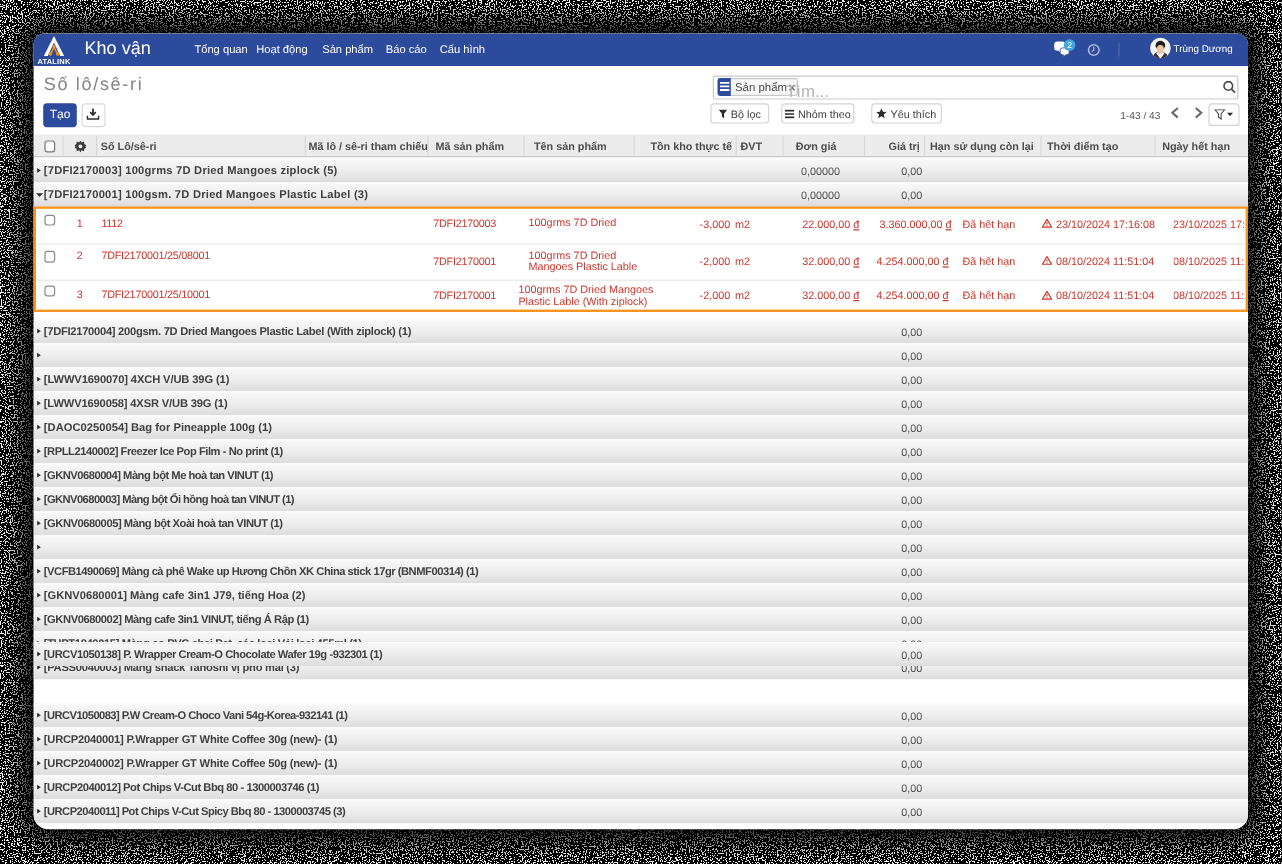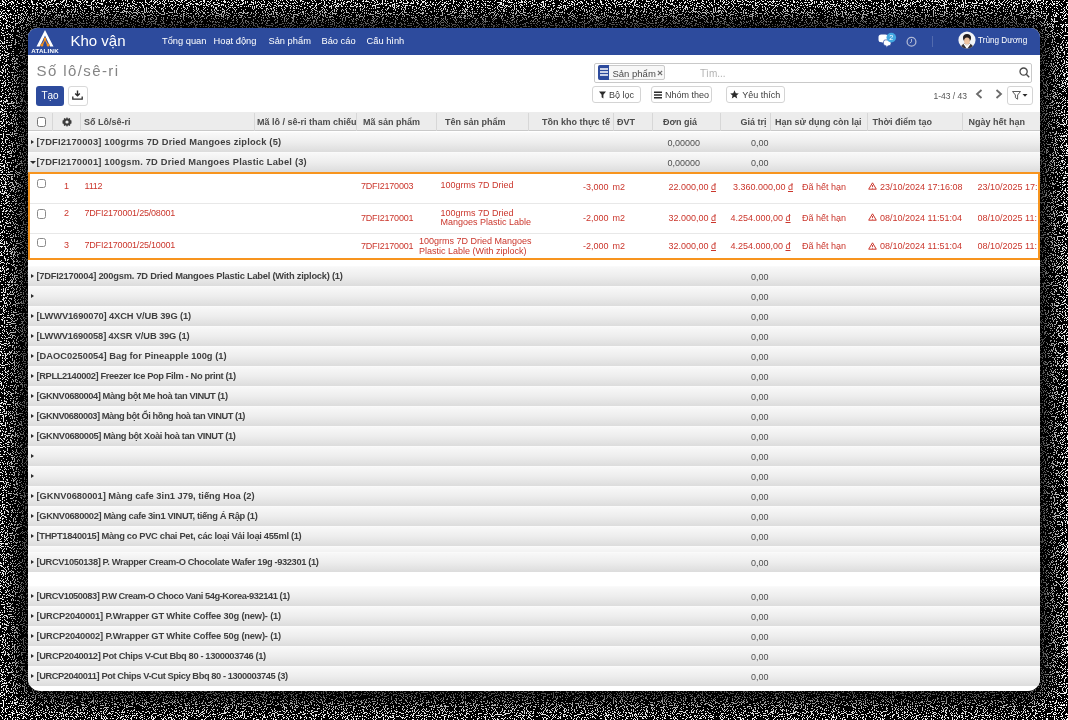--- a/index.html
+++ b/index.html
@@ -94,21 +94,21 @@
 <div class="a" style="left:566px;top:34.5px;width:437.5px;height:20.5px;background:#fff;border:1px solid #c9c9c9;border-radius:2px"></div>
 <div class="a" style="left:569.5px;top:36.5px;width:67.5px;height:15px;background:#f7f7f7;border:1px solid #c9c9c9;border-radius:2px"></div>
 <div class="a" style="left:569.5px;top:36.5px;width:11.5px;height:15px;background:#2d4b9d;border-radius:2px 0 0 2px"></div>
 <svg class="a" style="left:571.5px;top:40px" width="8" height="8" viewBox="0 0 8 8">
 <path d="M0 1 H8 M0 4 H8 M0 7 H8" stroke="#fff" stroke-width="1.5"></path>
     </svg>
 <div class="t" style="left:584.5px;top:39.5px;font-size:9.5px;color:#4a4a4a">Sản phẩm</div>
 <svg class="a" style="left:628.5px;top:41.5px" width="6" height="6" viewBox="0 0 7 7">
 <path d="M1 1 L6 6 M6 1 L1 6" stroke="#6e6e6e" stroke-width="1.4"></path>
     </svg>
-<div class="t" style="left:672px;top:39.5px;font-size:10px;color:#b3b3b3">Tìm...</div>
+<div class="t" style="left:627px;top:39.5px;font-size:14px;color:#b3b3b3">Tìm...</div>
 <svg class="a" style="left:991px;top:39px" width="11" height="11" viewBox="0 0 11 11">
 <circle cx="4.6" cy="4.6" r="3.6" fill="none" stroke="#4a4a4a" stroke-width="1.3"></circle>
 <path d="M7.3 7.3 L10.2 10.2" stroke="#4a4a4a" stroke-width="1.4"></path>
     </svg>
 <div class="btn" style="left:564px;top:58.4px;width:49px;height:17px">
 <svg width="7" height="8" viewBox="0 0 7 8" style="margin-right:-1px">
         <path d="M0 0.5 H7 L4.4 3.8 L4.4 7.5 L2.6 6.3 L2.6 3.8 Z" fill="#2b2b2b"></path>
       </svg>Bộ lọc</div>
 <div class="btn" style="left:623px;top:58.4px;width:61px;height:17px">
 <svg width="8" height="8" viewBox="0 0 8 8" style="margin-right:-1px">
@@ -201,21 +201,21 @@
 <svg class="a" style="left:840px;top:185.4px" width="9" height="8" viewBox="0 0 9 8">
       <path d="M4.5 0.8 L8.3 7.2 L0.7 7.2 Z" fill="none" stroke="#cb362c" stroke-width="1"></path>
       <path d="M4.5 3 L4.5 5 M4.5 5.8 L4.5 6.6" stroke="#cb362c" stroke-width="0.9"></path>
     </svg>
 <div class="t r dt" style="left:852px;top:184.6px">08/10/2024 11:51:04</div>
 <div class="t r dt" style="left:949.5px;top:184.6px;width:59px;overflow:hidden">08/10/2025 11:5</div>
 <div class="cb" style="left:8.5px;top:209.5px;border-color:#8a8a8a"></div>
 <div class="t r" style="left:35px;top:212.3px;width:7px;text-align:center">3</div>
 <div class="t r sr" style="left:56.5px;top:212.3px">7DFI2170001/25/10001</div>
 <div class="t r sr" style="left:333px;top:213px">7DFI2170001</div>
-<div class="t r" style="left:391px;top:209.3px;line-height:9.8px;">100grms 7D Dried Mangoes<br>Plastic Lable (With ziplock)</div>
+<div class="t r" style="left:404px;top:209.3px;line-height:9.8px;">100grms 7D Dried Mangoes<br>Plastic Lable (With ziplock)</div>
 <div class="t r" style="right:431.5px;top:213px">-2,000</div>
 <div class="t r" style="left:584.5px;top:213px">m2</div>
 <div class="t r" style="right:324px;top:213px">32.000,00 <u>đ</u></div>
 <div class="t r" style="right:249.5px;top:213px">4.254.000,00 <u>đ</u></div>
 <div class="t r" style="left:774px;top:213px">Đã hết hạn</div>
 <svg class="a" style="left:840px;top:213.8px" width="9" height="8" viewBox="0 0 9 8">
       <path d="M4.5 0.8 L8.3 7.2 L0.7 7.2 Z" fill="none" stroke="#cb362c" stroke-width="1"></path>
       <path d="M4.5 3 L4.5 5 M4.5 5.8 L4.5 6.6" stroke="#cb362c" stroke-width="0.9"></path>
     </svg>
 <div class="t r dt" style="left:852px;top:213px">08/10/2024 11:51:04</div>
@@ -263,20 +263,21 @@
       <span class="tri" style="top:7.4px"></span>
       <span class="gtxt" style="letter-spacing:-0.366px">[GKNV0680005] Màng bột Xoài hoà tan VINUT (1)</span>
       <span class="t v" style="right:271.5px;top:5px">0,00</span>
     </div>
 <div class="grow" style="top:417.5px">
       <span class="tri" style="top:7.4px"></span>
       <span class="t v" style="right:271.5px;top:5px">0,00</span>
     </div>
 <div class="grow" style="top:437.5px">
       <span class="tri" style="top:7.4px"></span>
+      <span class="gtxt" style="letter-spacing:-0.383px">[VCFB1490069] Màng cà phê Wake up Hương Chồn XK China stick 17gr (BNMF00314) (1)</span>
       <span class="t v" style="right:271.5px;top:5px">0,00</span>
     </div>
 <div class="grow" style="top:457.5px">
       <span class="tri" style="top:7.4px"></span>
       <span class="gtxt" style="letter-spacing:0.0px">[GKNV0680001] Màng cafe 3in1 J79, tiếng Hoa (2)</span>
       <span class="t v" style="right:271.5px;top:5px">0,00</span>
     </div>
 <div class="grow" style="top:477.5px">
       <span class="tri" style="top:7.4px"></span>
       <span class="gtxt" style="letter-spacing:-0.348px">[GKNV0680002] Màng cafe 3in1 VINUT, tiếng Á Rập (1)</span>
@@ -285,21 +286,21 @@
 <div class="grow" style="top:497.5px">
       <span class="tri" style="top:7.4px"></span>
       <span class="gtxt" style="letter-spacing:-0.306px">[THPT1840015] Màng co PVC chai Pet, các loại Vải loại 455ml (1)</span>
       <span class="t v" style="right:271.5px;top:5px">0,00</span>
     </div>
 <div class="grow" style="top:517.5px">
       <span class="tri" style="top:7.4px"></span>
       <span class="gtxt" style="letter-spacing:-0.213px">[PASS0040003] Màng snack Tanoshi vị phô mai (3)</span>
       <span class="t v" style="right:271.5px;top:5px">0,00</span>
     </div>
-<div class="grow" style="top:524px">
+<div class="grow" style="top:507px">
       <span class="tri" style="top:7.4px"></span>
       <span class="gtxt" style="letter-spacing:-0.371px">[URCV1050138] P. Wrapper Cream-O Chocolate Wafer 19g -932301 (1)</span>
       <span class="t v" style="right:271.5px;top:5px">0,00</span>
     </div>
 <div class="grow" style="top:557.5px">
       <span class="tri" style="top:7.4px"></span>
       <span class="gtxt" style="letter-spacing:-0.453px">[URCV1050083] P.W Cream-O Choco Vani 54g-Korea-932141 (1)</span>
       <span class="t v" style="right:271.5px;top:5px">0,00</span>
     </div>
 <div class="grow" style="top:577.5px">

